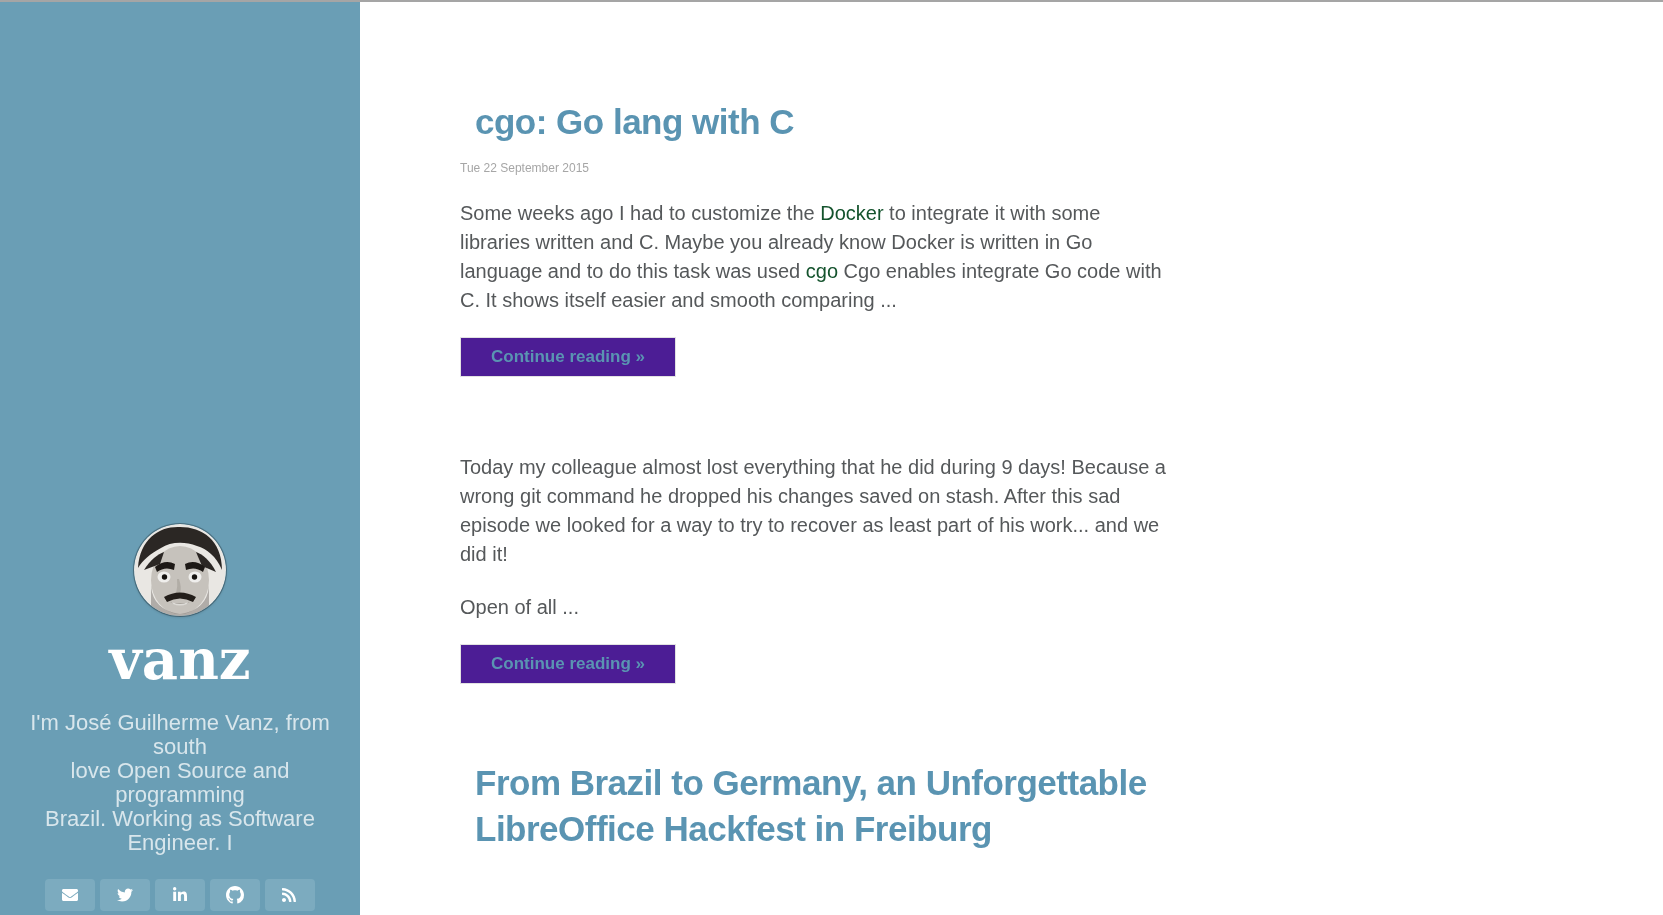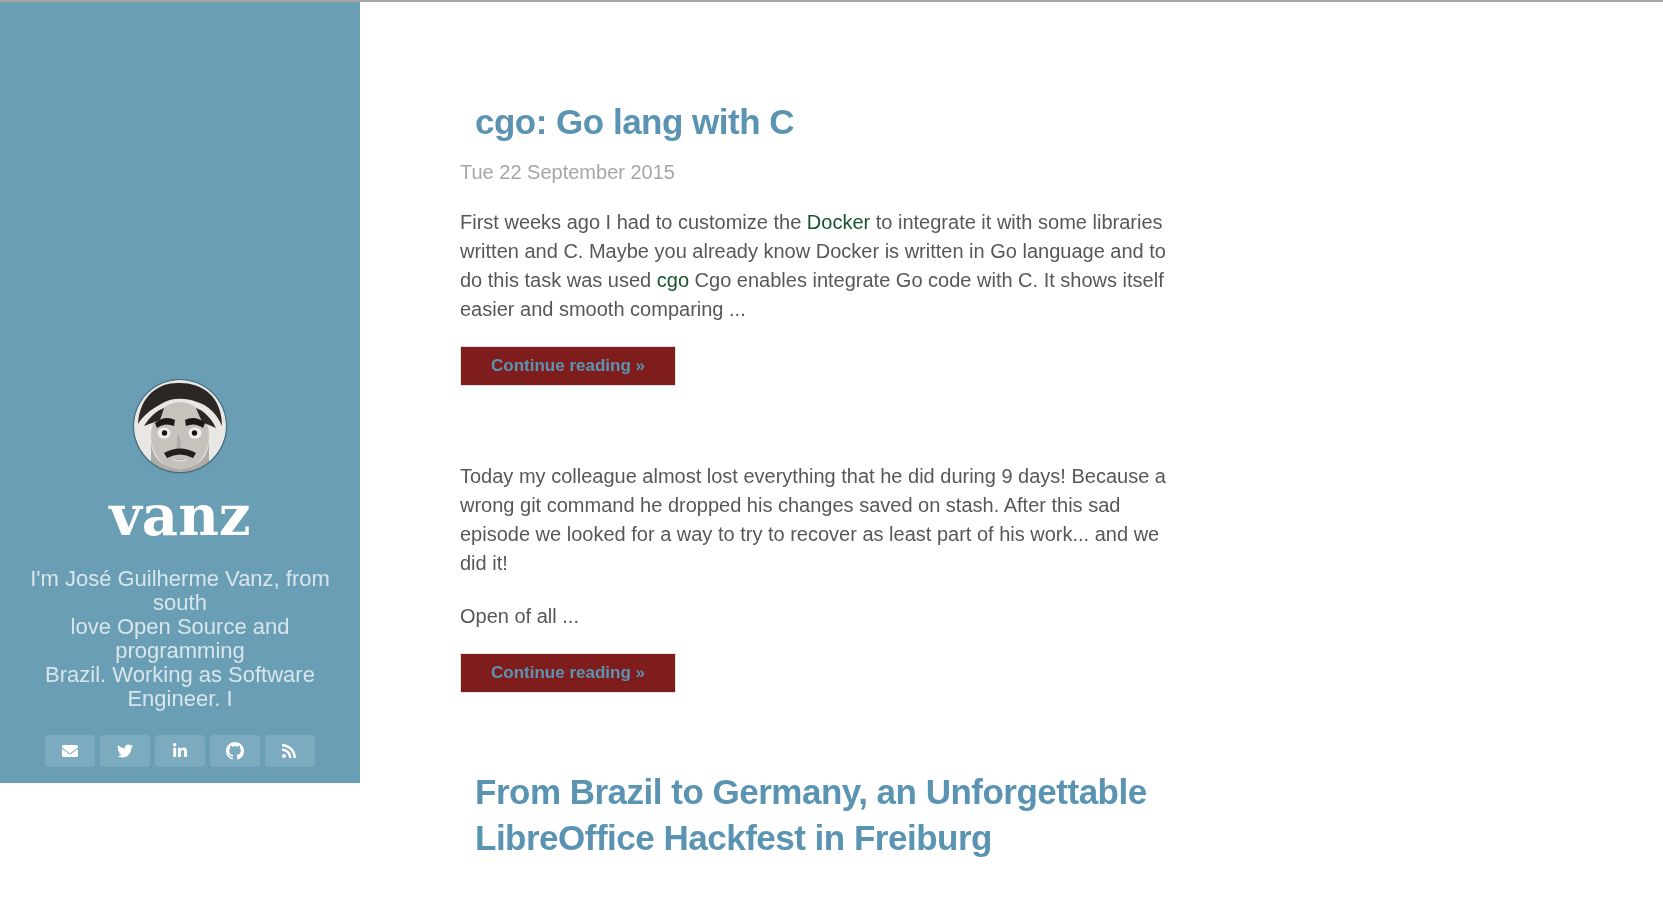--- a/index.html
+++ b/index.html
@@ -16,25 +16,25 @@
   .topbar {
     position: absolute; top: 0; left: 0;
     width: 100%; height: 2px;
     background: #a5a5a5;
     z-index: 20;
   }
 
   
   .sidebar {
     position: absolute; left: 0; top: 0;
-    width: 360px; height: 783px;
+    width: 360px; height: 915px;
     background: #6a9eb5;
     display: flex; flex-direction: column;
     justify-content: flex-end; align-items: center;
-    padding-bottom: 16px;
+    padding-bottom: 4px;
   }
   .avatar-wrap {
     width: 92px; height: 92px;
     border-radius: 50%;
     overflow: hidden;
     box-shadow: 0 0 0 1px rgba(0,0,0,0.28), 0 1px 3px rgba(0,0,0,0.18);
     flex: 0 0 auto;
   }
   .avatar-wrap svg { display: block; width: 92px; height: 92px; }
   .site-title {
@@ -81,36 +81,36 @@
     margin: 15px;
     font-size: 35px;
     font-weight: bold;
     letter-spacing: -0.5px;
     line-height: 1.33;
     color: #5a94b2;
     cursor: pointer;
   }
   .post-date {
     margin-top: 8px;
-    font-size: 20px;
+    font-size: 12px;
     color: #a6a6a6;
   }
   .post-body p {
     margin: 24px 0 0;
     font-size: 20px;
     line-height: 29px;
     color: #55585a;
   }
   .inline-link { color: #14532d; cursor: pointer; }
   .continue-btn {
     display: inline-block;
     margin-top: 22px;
     padding: 9px 30px;
     border: 1px solid #e2e2e2;
-    background: #7f1d1d;
+    background: #4c1d95;
     font-family: "Liberation Sans", sans-serif;
     font-size: 17px;
     font-weight: bold;
     color: #5a94b2;
     cursor: pointer;
   }
 </style>
 </head>
 <body>
 
@@ -201,21 +201,21 @@
     </div>
   </div>
 </aside>
 
 <main class="main">
 
   <article class="post">
     <h1 class="post-title">cgo: Go lang with C</h1>
     <div class="post-date">Tue 22 September 2015</div>
     <div class="post-body">
-      <p><span>First weeks ago I had to customize the </span><span class="inline-link">Docker</span><span> to integrate it with some libraries written and C. Maybe you already know Docker is written in Go language and to do this task was used </span><span class="inline-link">cgo</span><span> Cgo enables integrate Go code with C. It shows itself easier and smooth comparing ...</span></p>
+      <p><span>Some weeks ago I had to customize the </span><span class="inline-link">Docker</span><span> to integrate it with some libraries written and C. Maybe you already know Docker is written in Go language and to do this task was used </span><span class="inline-link">cgo</span><span> Cgo enables integrate Go code with C. It shows itself easier and smooth comparing ...</span></p>
     </div>
     <button class="continue-btn">Continue reading »</button>
   </article>
 
   <article class="post">
     <div class="post-body">
       <p>Today my colleague almost lost everything that he did during 9 days! Because a wrong git command he dropped his changes saved on stash. After this sad episode we looked for a way to try to recover as least part of his work... and we did it!</p>
       <p>Open of all ...</p>
     </div>
     <button class="continue-btn">Continue reading »</button>

